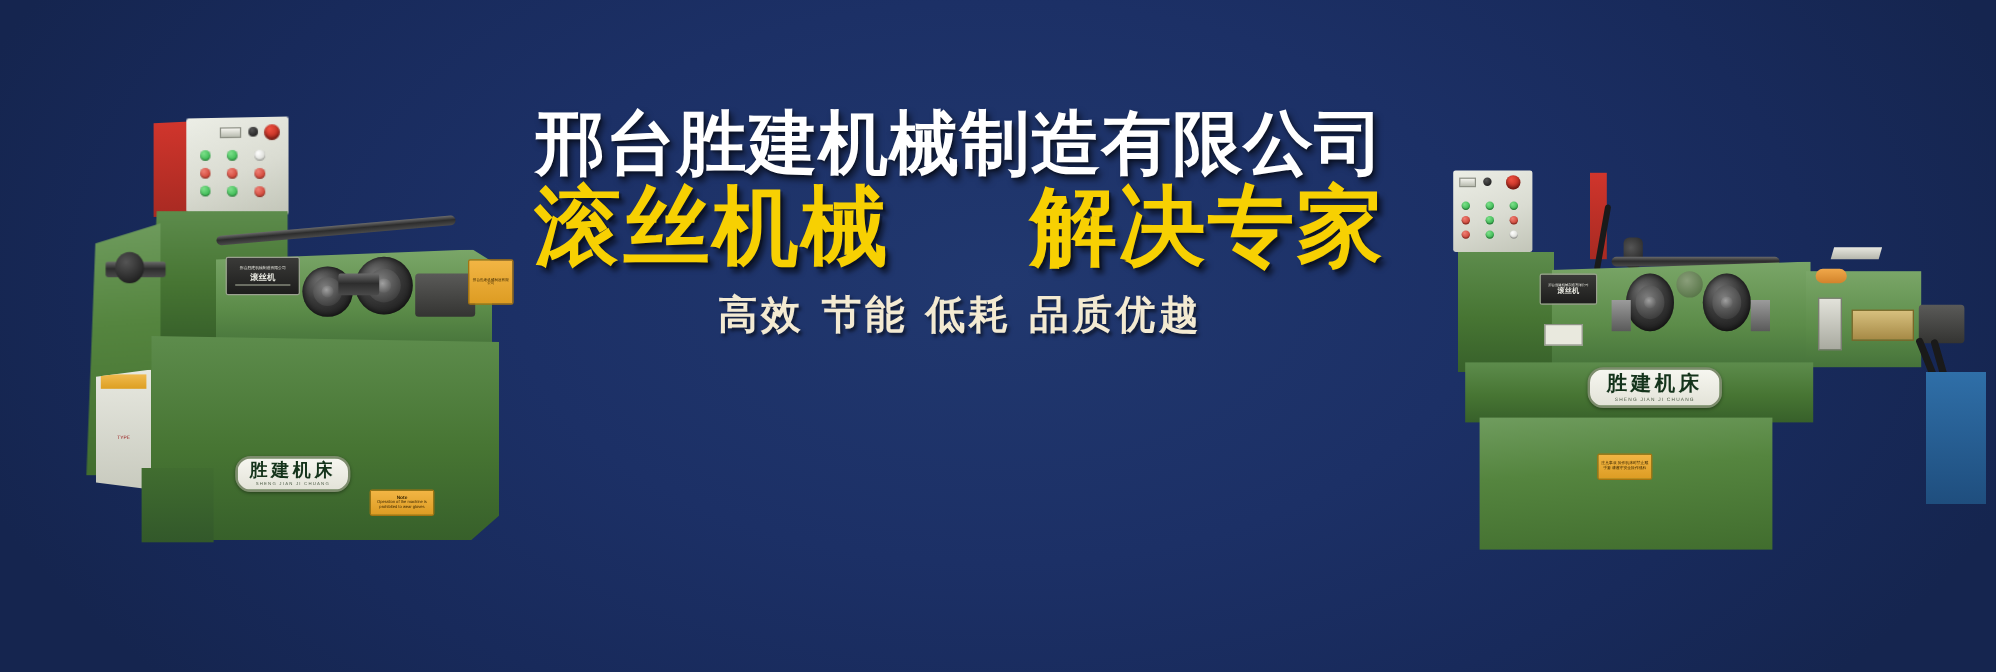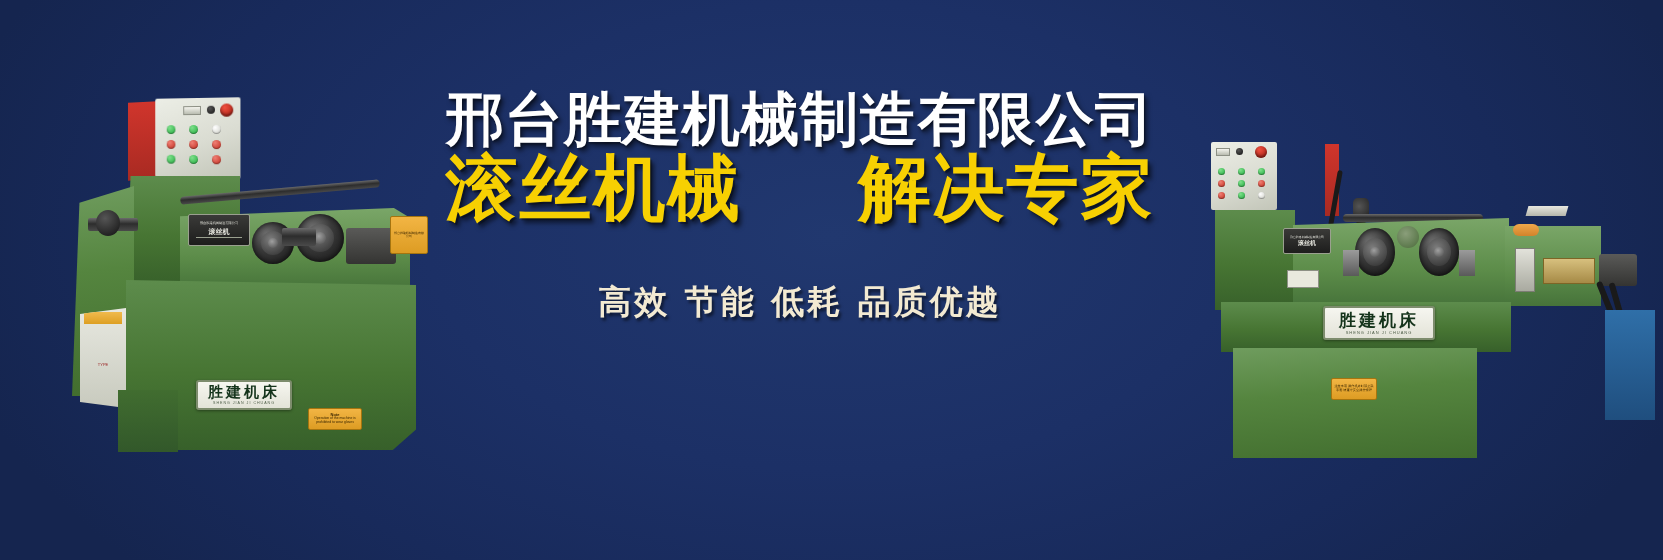--- a/index.html
+++ b/index.html
@@ -51,21 +51,21 @@
     text-shadow: 4px 5px 4px rgba(0,0,0,0.5), 2px 2px 1px rgba(0,0,0,0.35);
     font-family: "DejaVu Sans", "Liberation Sans", sans-serif;
   }
   .subline {
     color: #f3ead2;
     font-weight: bold;
     text-shadow: 2px 3px 3px rgba(0,0,0,0.55);
     white-space: nowrap;
     font-family: "DejaVu Serif", "Liberation Serif", serif;
   }
-  .subline-1 { margin-top: 54px; font-size: 33px; letter-spacing: 3px; }
+  .subline-1 { margin-top: 14px; font-size: 33px; letter-spacing: 3px; }
   .subline-2 { margin-top: 16px; font-size: 31px; letter-spacing: 2px; }
 
   
   .machine { position: absolute; z-index: 10; }
   .mbody { position: absolute; }
 
   .grn-a { background: linear-gradient(175deg,#6f9c5e 0%,#55853f 40%,#416d2e 100%); }
   .grn-b { background: linear-gradient(180deg,#5d8c4c 0%,#477533 55%,#37602a 100%); }
   .grn-c { background: linear-gradient(180deg,#7aa668 0%,#5c8c49 60%,#46733a 100%); }
   .grn-dk { background: linear-gradient(180deg,#416d30 0%,#32582a 100%); }
@@ -81,21 +81,21 @@
   .knob-dark { background: radial-gradient(circle at 38% 32%, #555, #111); border-radius: 50%; }
 
   .roller { border-radius: 50%; background: radial-gradient(circle at 34% 28%, #6e6e6e 0%, #3b3b3b 40%, #151515 100%); box-shadow: inset 0 0 6px rgba(0,0,0,0.8); }
   .roller-inner { position: absolute; border-radius: 50%; background: radial-gradient(circle at 40% 35%, #7d7d7d, #2b2b2b); }
   .roller-hub { position: absolute; border-radius: 50%; background: radial-gradient(circle at 40% 35%, #a0a0a0, #4a4a4a); }
   .shaft { background: linear-gradient(180deg,#6b6b6b 0%,#2d2d2d 45%,#4a4a4a 100%); border-radius: 3px; }
 
   .nameplate {
     background: linear-gradient(180deg,#f6f6f0 0%,#e3e3d8 100%);
     border: 2px solid #7d8c6d;
-    border-radius: 3px;
+    border-radius: 13px;
     display: flex; flex-direction: column;
     align-items: center; justify-content: center;
     box-shadow: 0 1px 3px rgba(0,0,0,0.4);
   }
   .nameplate .np-cn {
     color: #14331b; font-weight: bold;
     font-family: "DejaVu Serif", "Liberation Serif", serif;
     letter-spacing: 3px; line-height: 1;
   }
   .nameplate .np-en {

